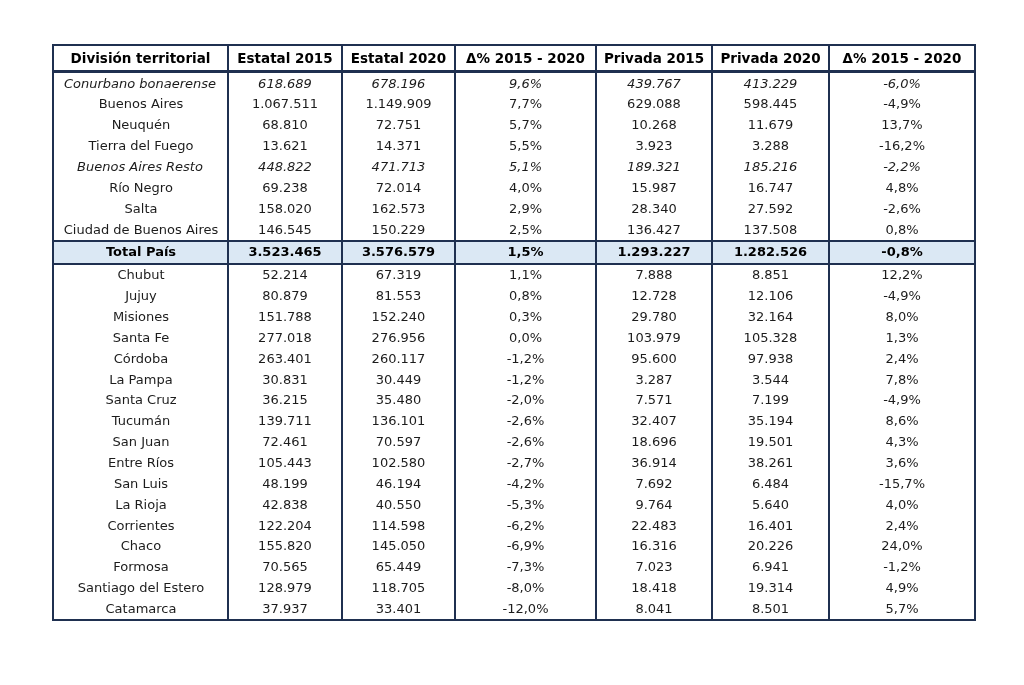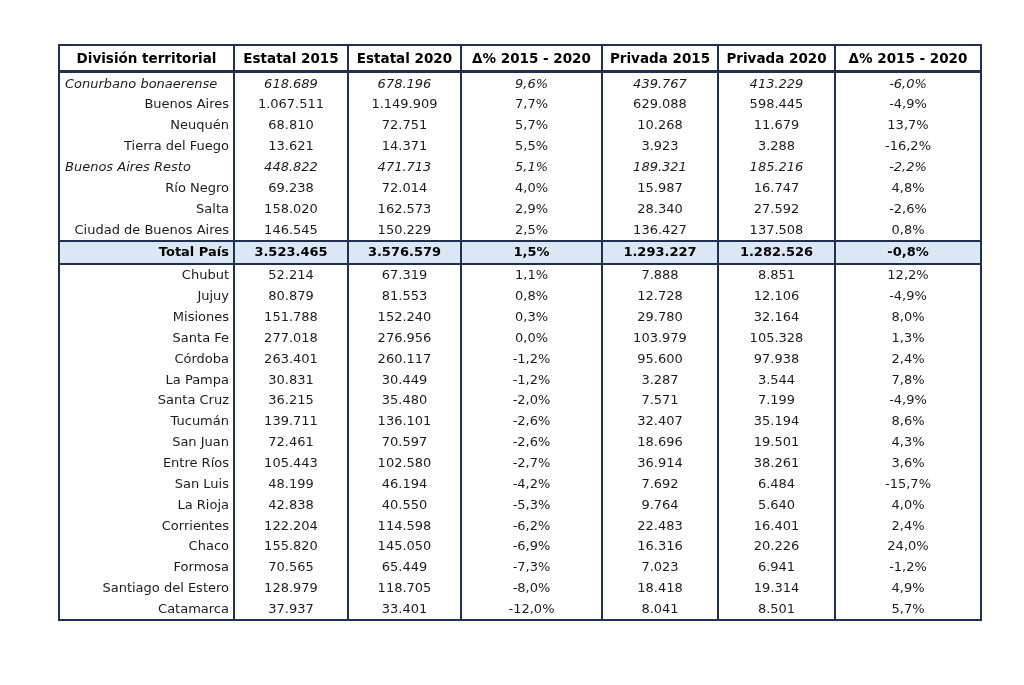--- a/index.html
+++ b/index.html
@@ -6,43 +6,43 @@
     --border:#1f3050;
     --total-bg:#dbe8f4;
     --text:#1c1c1c;
   }
   html,body{margin:0;padding:0;}
   body{
     width:1024px;height:685px;background:#ffffff;
     font-family:"DejaVu Sans","Liberation Sans",sans-serif;
     position:relative;overflow:hidden;
   }
-  .table-wrap{position:absolute;left:58px;top:44px;}
+  .table-wrap{position:absolute;left:52px;top:44px;}
   table{
     border-collapse:collapse;table-layout:fixed;width:922px;background:#fff;
     border:2px solid var(--border);
   }
   th{
     font-size:13.5px;font-weight:bold;color:#000;
     padding:4px 2px;text-align:center;
     border-left:2px solid var(--border);
     border-right:2px solid var(--border);
     border-bottom:3px solid var(--border);
     white-space:nowrap;overflow:hidden;
   }
   td{
     font-size:13px;color:var(--text);text-align:center;
     padding:2.5px 4px;line-height:1.22;
     border-left:2px solid var(--border);
     border-right:2px solid var(--border);
     white-space:nowrap;overflow:hidden;
   }
-  td.rowname{text-align:right;padding-left:5px;}
+  td.rowname{text-align:center;padding-left:5px;}
   tr.subtotal-italic td{font-style:italic;}
-  tr.subtotal-italic td.rowname{text-align:left;padding-right:6px;}
+  tr.subtotal-italic td.rowname{text-align:center;padding-right:6px;}
   tr.total td{
     font-weight:bold;color:#000;background:var(--total-bg);
     border-top:2px solid var(--border);
     border-bottom:2px solid var(--border);
   }
 </style>
 </head>
 <body>
 
 <div class="table-wrap">

